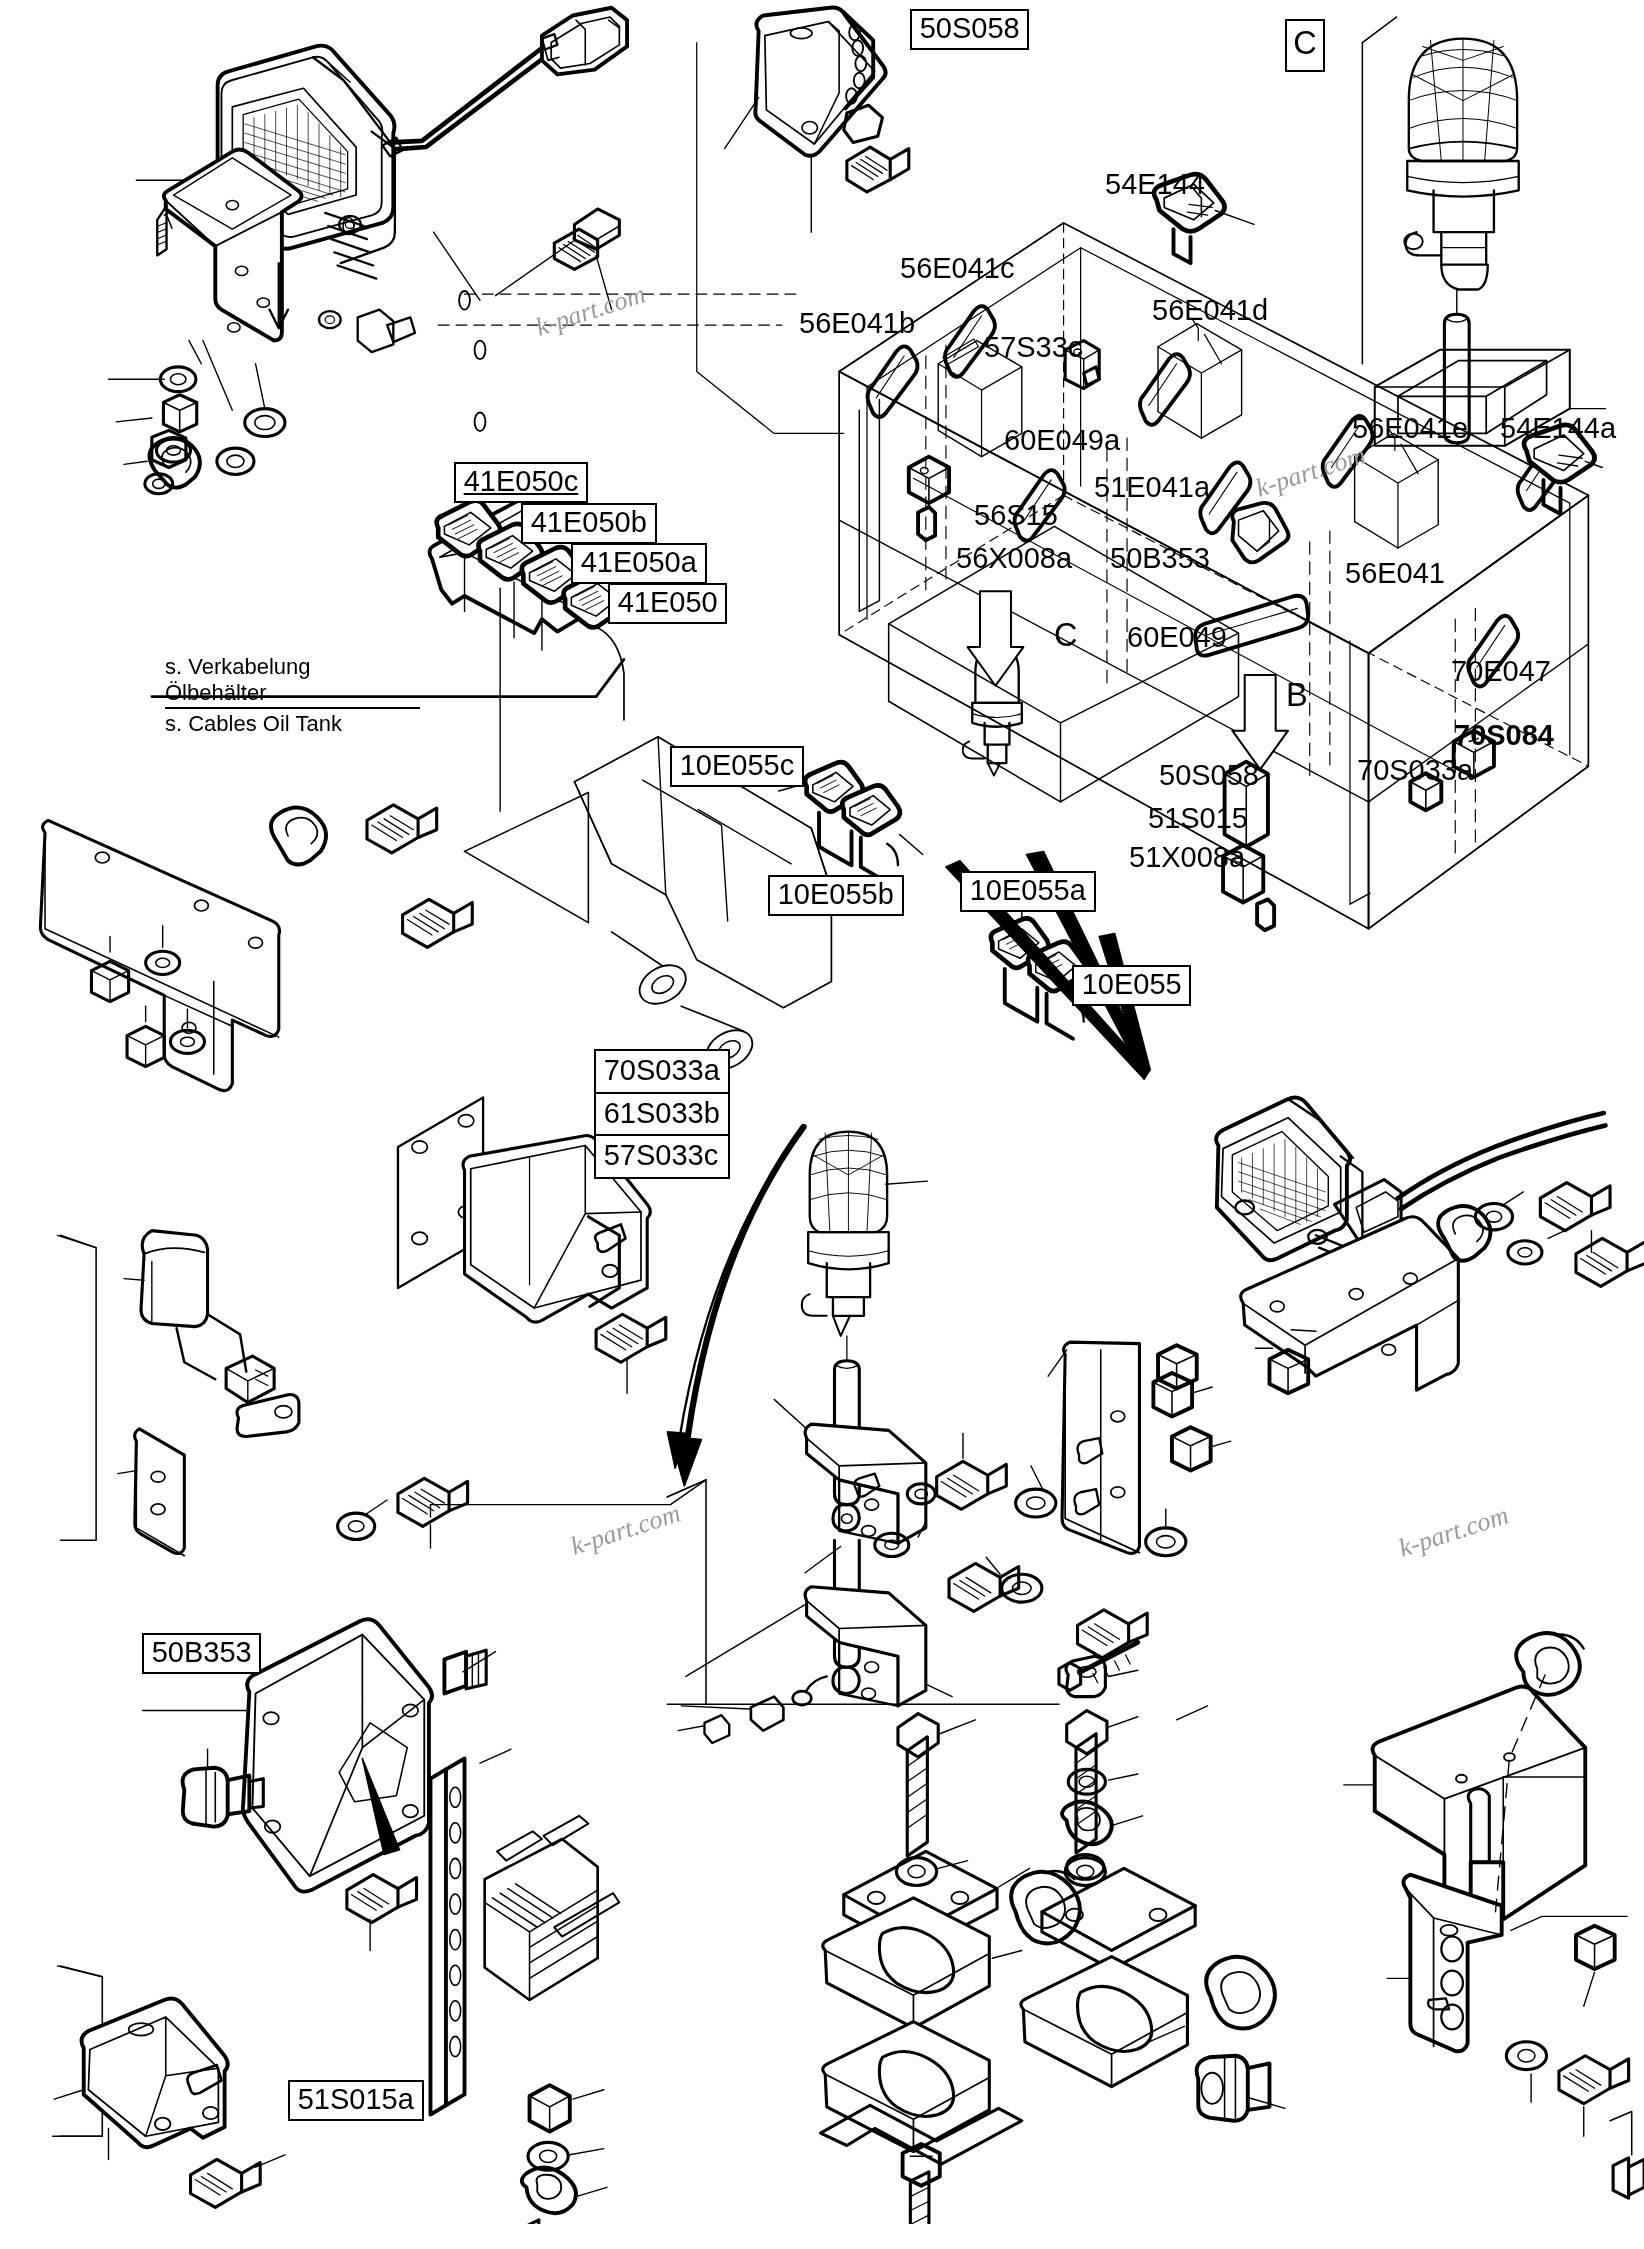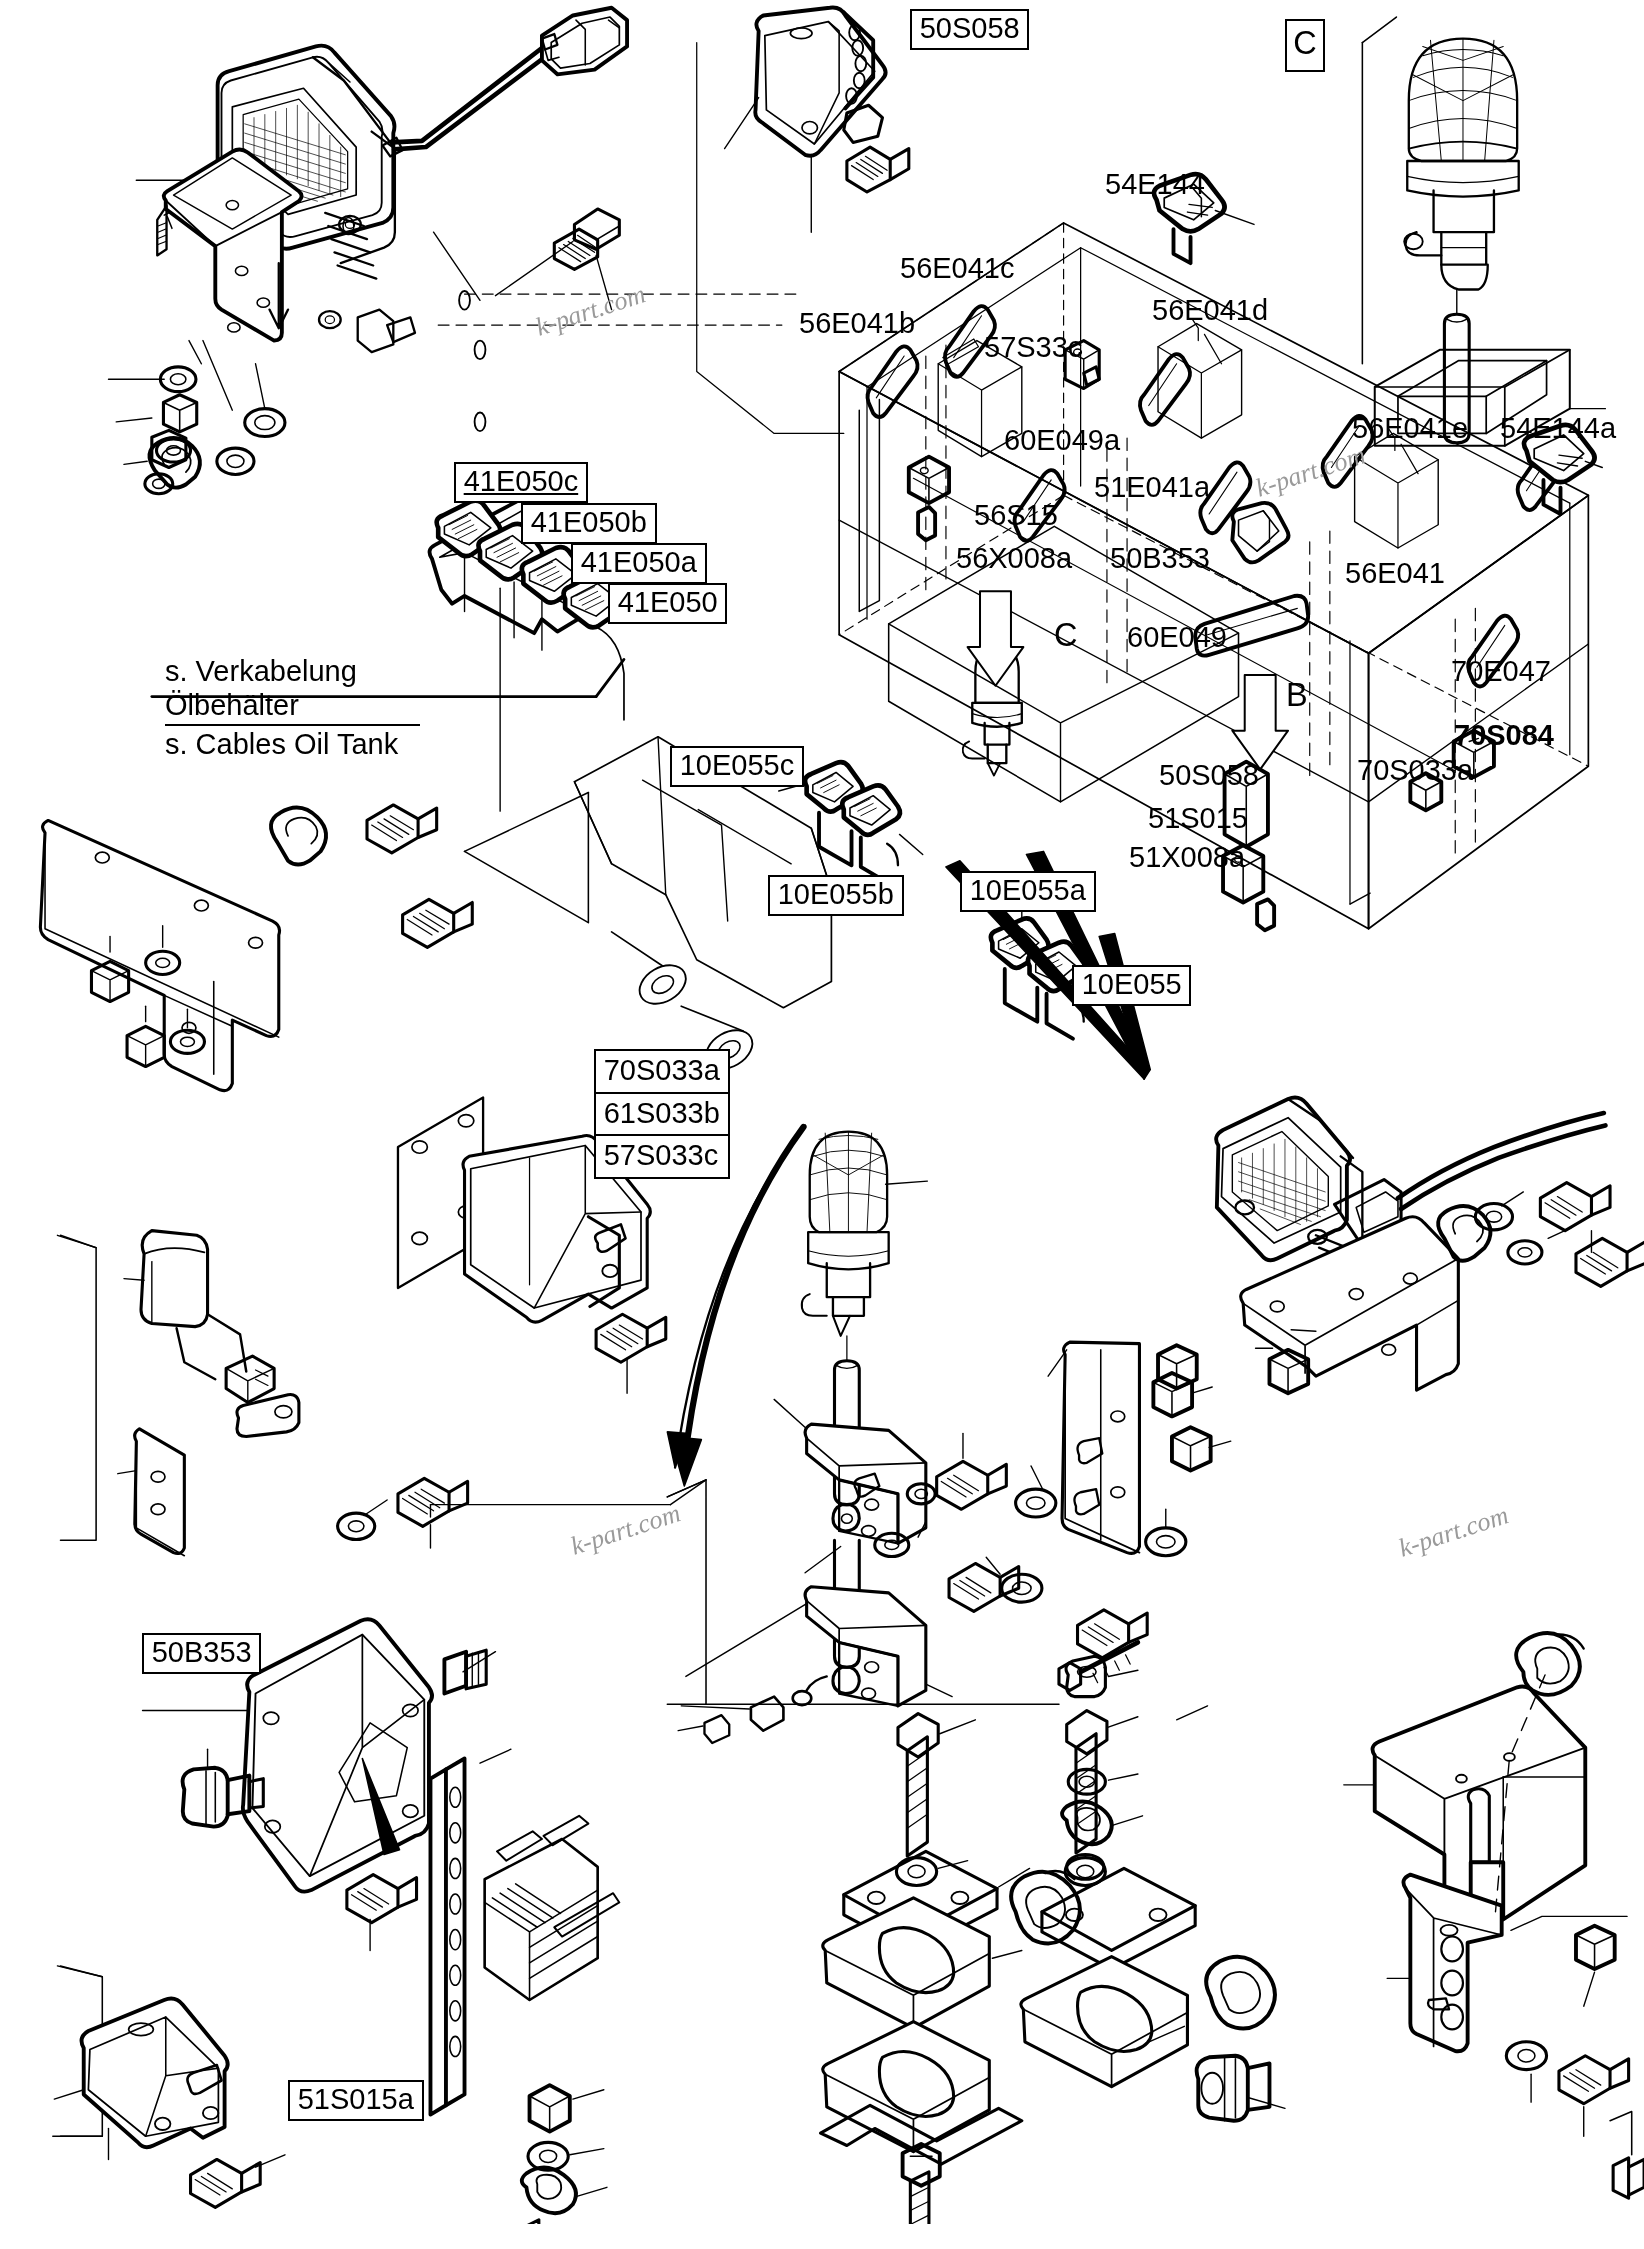--- a/index.html
+++ b/index.html
@@ -47,21 +47,21 @@
     font-family:"Liberation Sans", sans-serif;
     font-size:29px;
     padding:3.1px 7.7px 4.6px 7.7px;
     border-bottom:2.3px solid #000;
     white-space:nowrap;
   }
   .stack div:last-child{border-bottom:none;}
   .note{
     position:absolute;
     font-family:"Liberation Sans", sans-serif;
-    font-size:29px;
+    font-size:22px;
     line-height:1.18;
     white-space:nowrap;
   }
   .note .rule{
     border-top:2.3px solid #000;
     width:100%;
     margin:1.5px 0 1.5px 0;
   }
   .wm{
     position:absolute;

